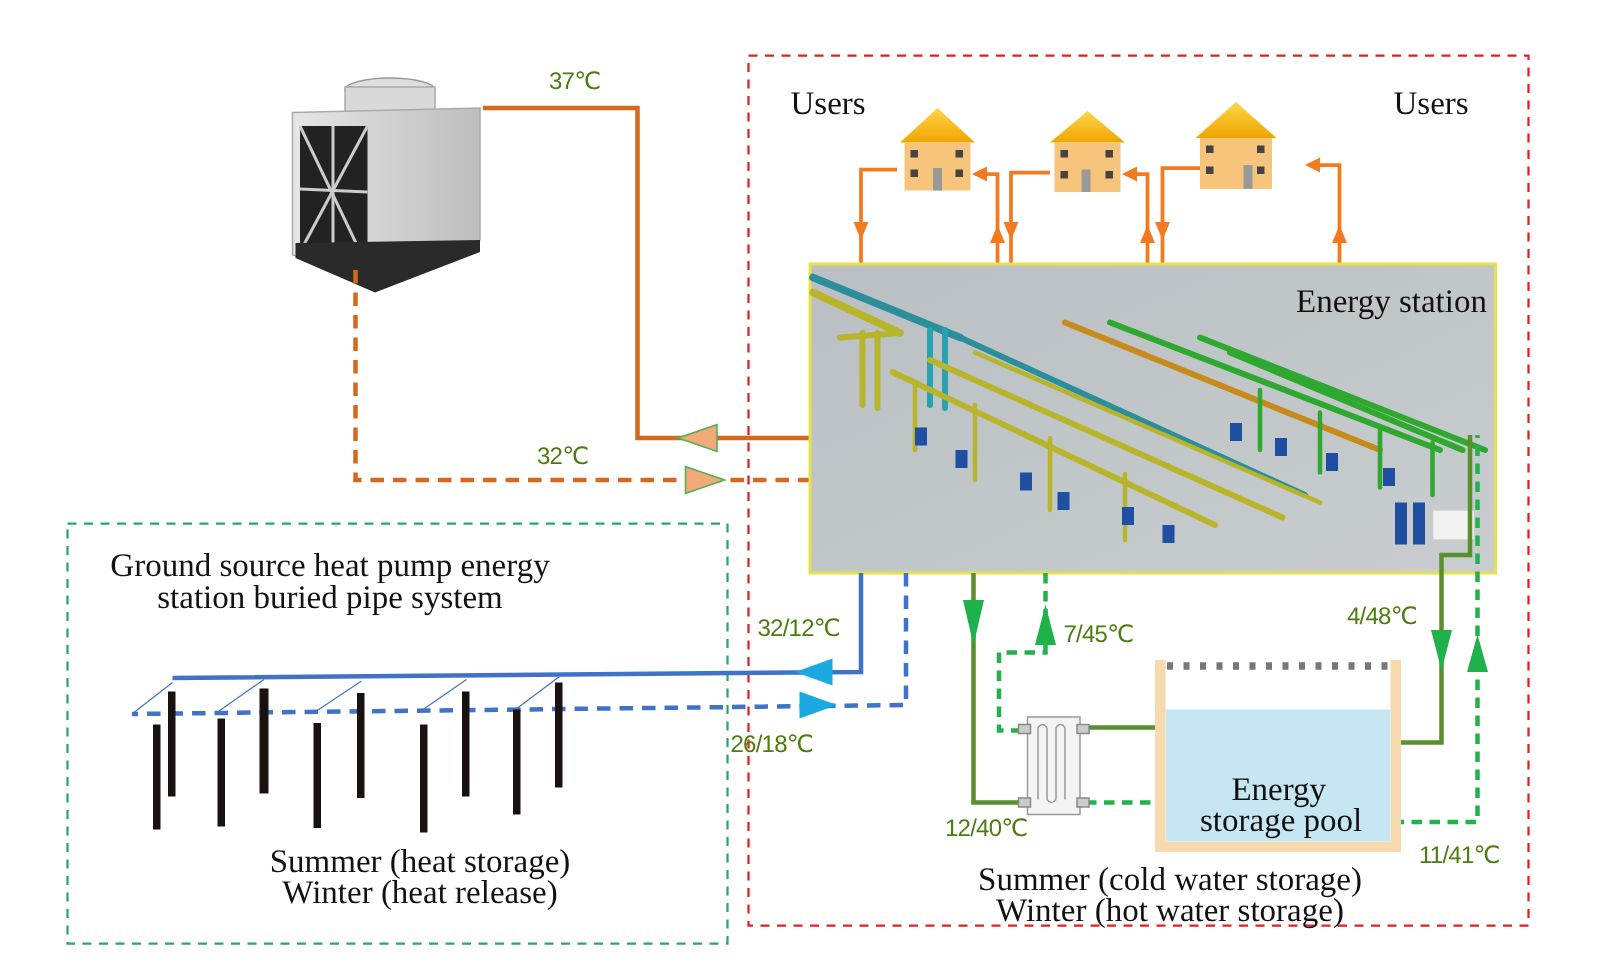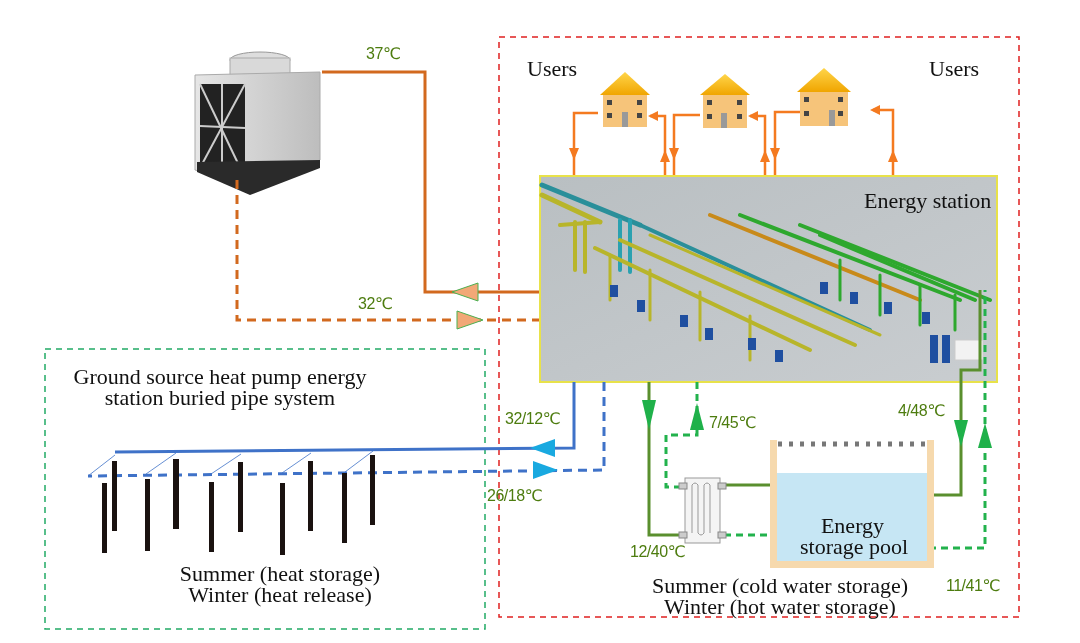--- a/index.html
+++ b/index.html
@@ -218,14 +218,14 @@
   <div>Winter (hot water storage)</div>
 </div>
 
 <div class="temp" style="left:366px;top:44px;">37℃</div>
 <div class="temp" style="left:358px;top:294px;">32℃</div>
 <div class="temp" style="left:505px;top:409px;">32/12℃</div>
 <div class="temp" style="left:487px;top:486px;">26/18℃</div>
 <div class="temp" style="left:709px;top:413px;">7/45℃</div>
 <div class="temp" style="left:615px;top:542px;margin-left:15px;">12/40℃</div>
 <div class="temp" style="left:898px;top:401px;">4/48℃</div>
-<div class="temp" style="left:946px;top:560px;margin-top:16px;">11/41℃</div>
+<div class="temp" style="left:946px;top:560px;">11/41℃</div>
 </div>
 
 </body></html>

